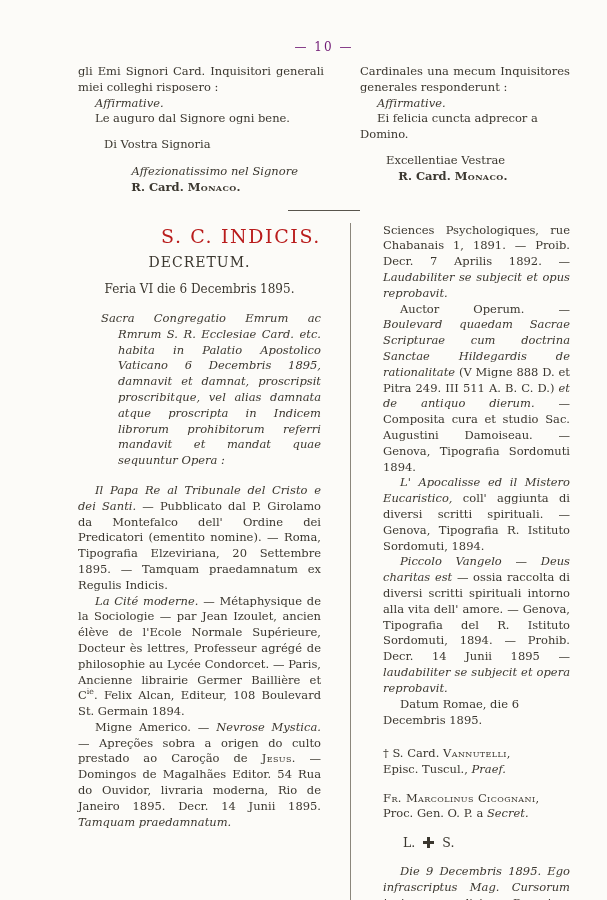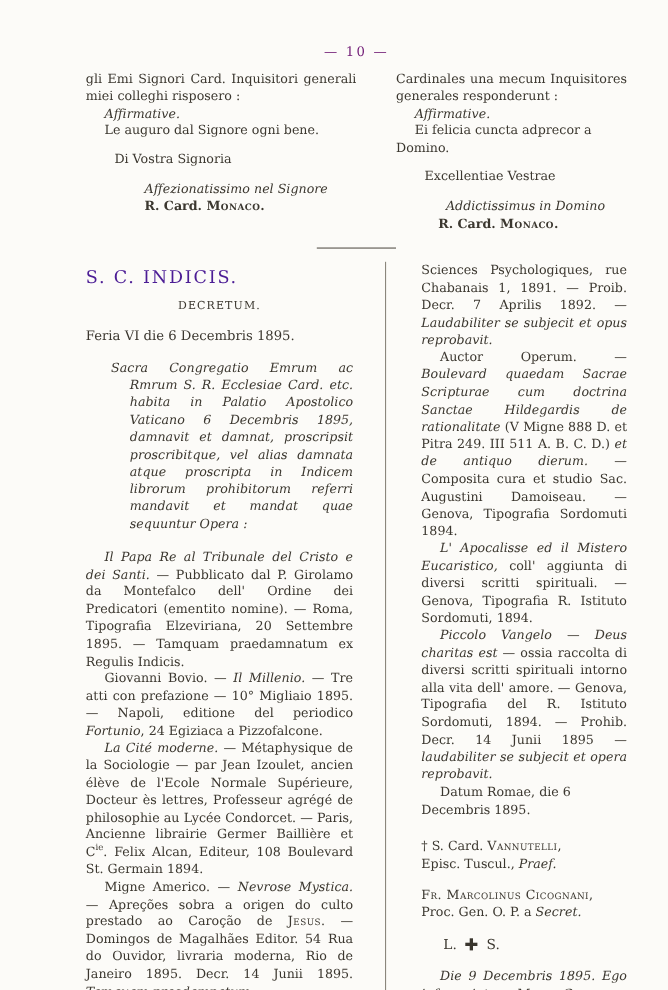--- a/index.html
+++ b/index.html
@@ -20,23 +20,23 @@
   .sc{font-variant:small-caps;letter-spacing:0.4px;}
   sup{font-size:0.68em;line-height:0;}
   .gap-m{margin-top:10px;}
   .valediction{text-align:right;padding-right:26px;margin-top:11px;}
   .sig-line{text-align:center;padding-right:30px;font-weight:bold;}
   .rule{width:72px;border:0;border-top:1.6px solid #58544c;margin:14px auto 12px auto;}
   .decree{display:flex;align-items:stretch;}
   .d-left{width:252px;padding-right:9px;box-sizing:border-box;}
   .d-divider{width:1px;background:#8b867c;}
   .d-right{flex:1;padding-left:12px;box-sizing:border-box;}
-  .h-congregation{text-align:left;font-size:16px;letter-spacing:1.6px;margin:6px 0 11px 0;color:#4c1d95;}
-  .h-decretum{text-align:center;font-size:10px;letter-spacing:1px;margin:0 0 11px 0;}
-  .h-date{text-align:left;font-size:12px;margin:0 0 13px 0;}
+  .h-congregation{text-align:right;font-size:19px;letter-spacing:1.6px;margin:6px 0 11px 0;color:#b91c1c;}
+  .h-decretum{text-align:center;font-size:14px;letter-spacing:1px;margin:0 0 11px 0;}
+  .h-date{text-align:center;font-size:12px;margin:0 0 13px 0;}
   .preamble{font-style:italic;padding-left:40px;text-indent:-17px;margin-bottom:14px;}
   .entry{margin:0;}
   .datum{margin:1px 0 17px 0;}
   .sig-block{text-align:left;padding-right:16px;line-height:17.5px;margin-bottom:13px;font-size:11.5px;}
   .seal{margin:3px 0 14px 20px;font-size:12.5px;display:flex;align-items:center;}
   .cross{position:relative;width:11px;height:11px;display:inline-block;margin:0 8px;}
   .cross::before{content:"";position:absolute;left:0;top:4px;width:11px;height:3px;background:#3a362e;}
   .cross::after{content:"";position:absolute;left:4px;top:0;width:3px;height:11px;background:#3a362e;}
   .attestation{font-style:italic;margin-bottom:1px;}
   .cursor-sig{text-align:right;padding-right:8px;margin-bottom:16px;}
@@ -57,35 +57,33 @@
         <p class="ind">Le auguro dal Signore ogni bene.</p>
         <p class="gap-m" style="text-indent:26px;">Di Vostra Signoria</p>
         <p class="valediction it">Affezionatissimo nel Signore</p>
         <p class="sig-line"><span>R. Card. </span><span class="sc">Monaco</span><span>.</span></p>
       </div>
       <div class="t-right">
         <p class="just">Cardinales una mecum Inquisitores generales responderunt :</p>
         <p class="ind it">Affirmative.</p>
         <p class="ind">Ei felicia cuncta adprecor a Domino.</p>
         <p class="gap-m" style="text-indent:26px;">Excellentiae Vestrae</p>
-        <p class="valediction it" style="padding-right:20px;">Addictissimus in Domino</p>
         <p class="sig-line" style="padding-right:24px;"><span>R. Card. </span><span class="sc">Monaco</span><span>.</span></p>
       </div>
     </div>
 
     <hr class="rule">
 
     <div class="cols decree">
       <div class="d-left">
         <p class="h-congregation">S. C. INDICIS.</p>
         <p class="h-decretum">DECRETUM.</p>
         <p class="h-date">Feria VI die 6 Decembris 1895.</p>
         <p class="preamble just">Sacra Congregatio Emrum ac Rmrum S. R. Ecclesiae Card. etc. habita in Palatio Apostolico Vaticano 6 Decembris 1895, damnavit et damnat, proscripsit proscribitque, vel alias damnata atque proscripta in Indicem librorum prohibitorum referri mandavit et mandat quae sequuntur Opera :</p>
         <p class="entry just ind"><span class="it">Il Papa Re al Tribunale del Cristo e dei Santi.</span><span> — Pubblicato dal P. Girolamo da Montefalco dell' Ordine dei Predicatori (ementito nomine). — Roma, Tipografia Elzeviriana, 20 Settembre 1895. — Tamquam praedamnatum ex Regulis Indicis.</span></p>
-        <p class="entry just ind"><span>Giovanni Bovio. — </span><span class="it">Il Millenio.</span><span> — Tre atti con prefazione — 10° Migliaio 1895. — Napoli, editione del periodico </span><span class="it">Fortunio</span><span>, 24 Egiziaca a Pizzofalcone.</span></p>
         <p class="entry just ind"><span class="it">La Cité moderne.</span><span> — Métaphysique de la Sociologie — par Jean Izoulet, ancien élève de l'Ecole Normale Supérieure, Docteur ès lettres, Professeur agrégé de philosophie au Lycée Condorcet. — Paris, Ancienne librairie Germer Baillière et C</span><sup>ie</sup><span>. Felix Alcan, Editeur, 108 Boulevard St. Germain 1894.</span></p>
         <p class="entry just ind"><span>Migne Americo. — </span><span class="it">Nevrose Mystica.</span><span> — Apreções sobra a origen do culto prestado ao Caroção de </span><span class="sc">Jesus</span><span>. — Domingos de Magalhães Editor. 54 Rua do Ouvidor, livraria moderna, Rio de Janeiro 1895. Decr. 14 Junii 1895. </span><span class="it">Tamquam praedamnatum.</span></p>
 
       </div>
       <div class="d-divider"></div>
       <div class="d-right">
         <p class="entry just"><span>Sciences Psychologiques, rue Chabanais 1, 1891. — Proib. Decr. 7 Aprilis 1892. — </span><span class="it">Laudabiliter se subjecit et opus reprobavit.</span></p>
         <p class="entry just ind"><span>Auctor Operum. — </span><span class="it">Boulevard quaedam Sacrae Scripturae cum doctrina Sanctae Hildegardis de rationalitate</span><span> (V Migne 888 D. et Pitra 249. III 511 A. B. C. D.) </span><span class="it">et de antiquo dierum.</span><span> — Composita cura et studio Sac. Augustini Damoiseau. — Genova, Tipografia Sordomuti 1894.</span></p>
         <p class="entry just ind"><span class="it">L' Apocalisse ed il Mistero Eucaristico,</span><span> coll' aggiunta di diversi scritti spirituali. — Genova, Tipografia R. Istituto Sordomuti, 1894.</span></p>
         <p class="entry just ind"><span class="it">Piccolo Vangelo</span><span> — </span><span class="it">Deus charitas est</span><span> — ossia raccolta di diversi scritti spirituali intorno alla vita dell' amore. — Genova, Tipografia del R. Istituto Sordomuti, 1894. — Prohib. Decr. 14 Junii 1895 — </span><span class="it">laudabiliter se subjecit et opera reprobavit.</span></p>

